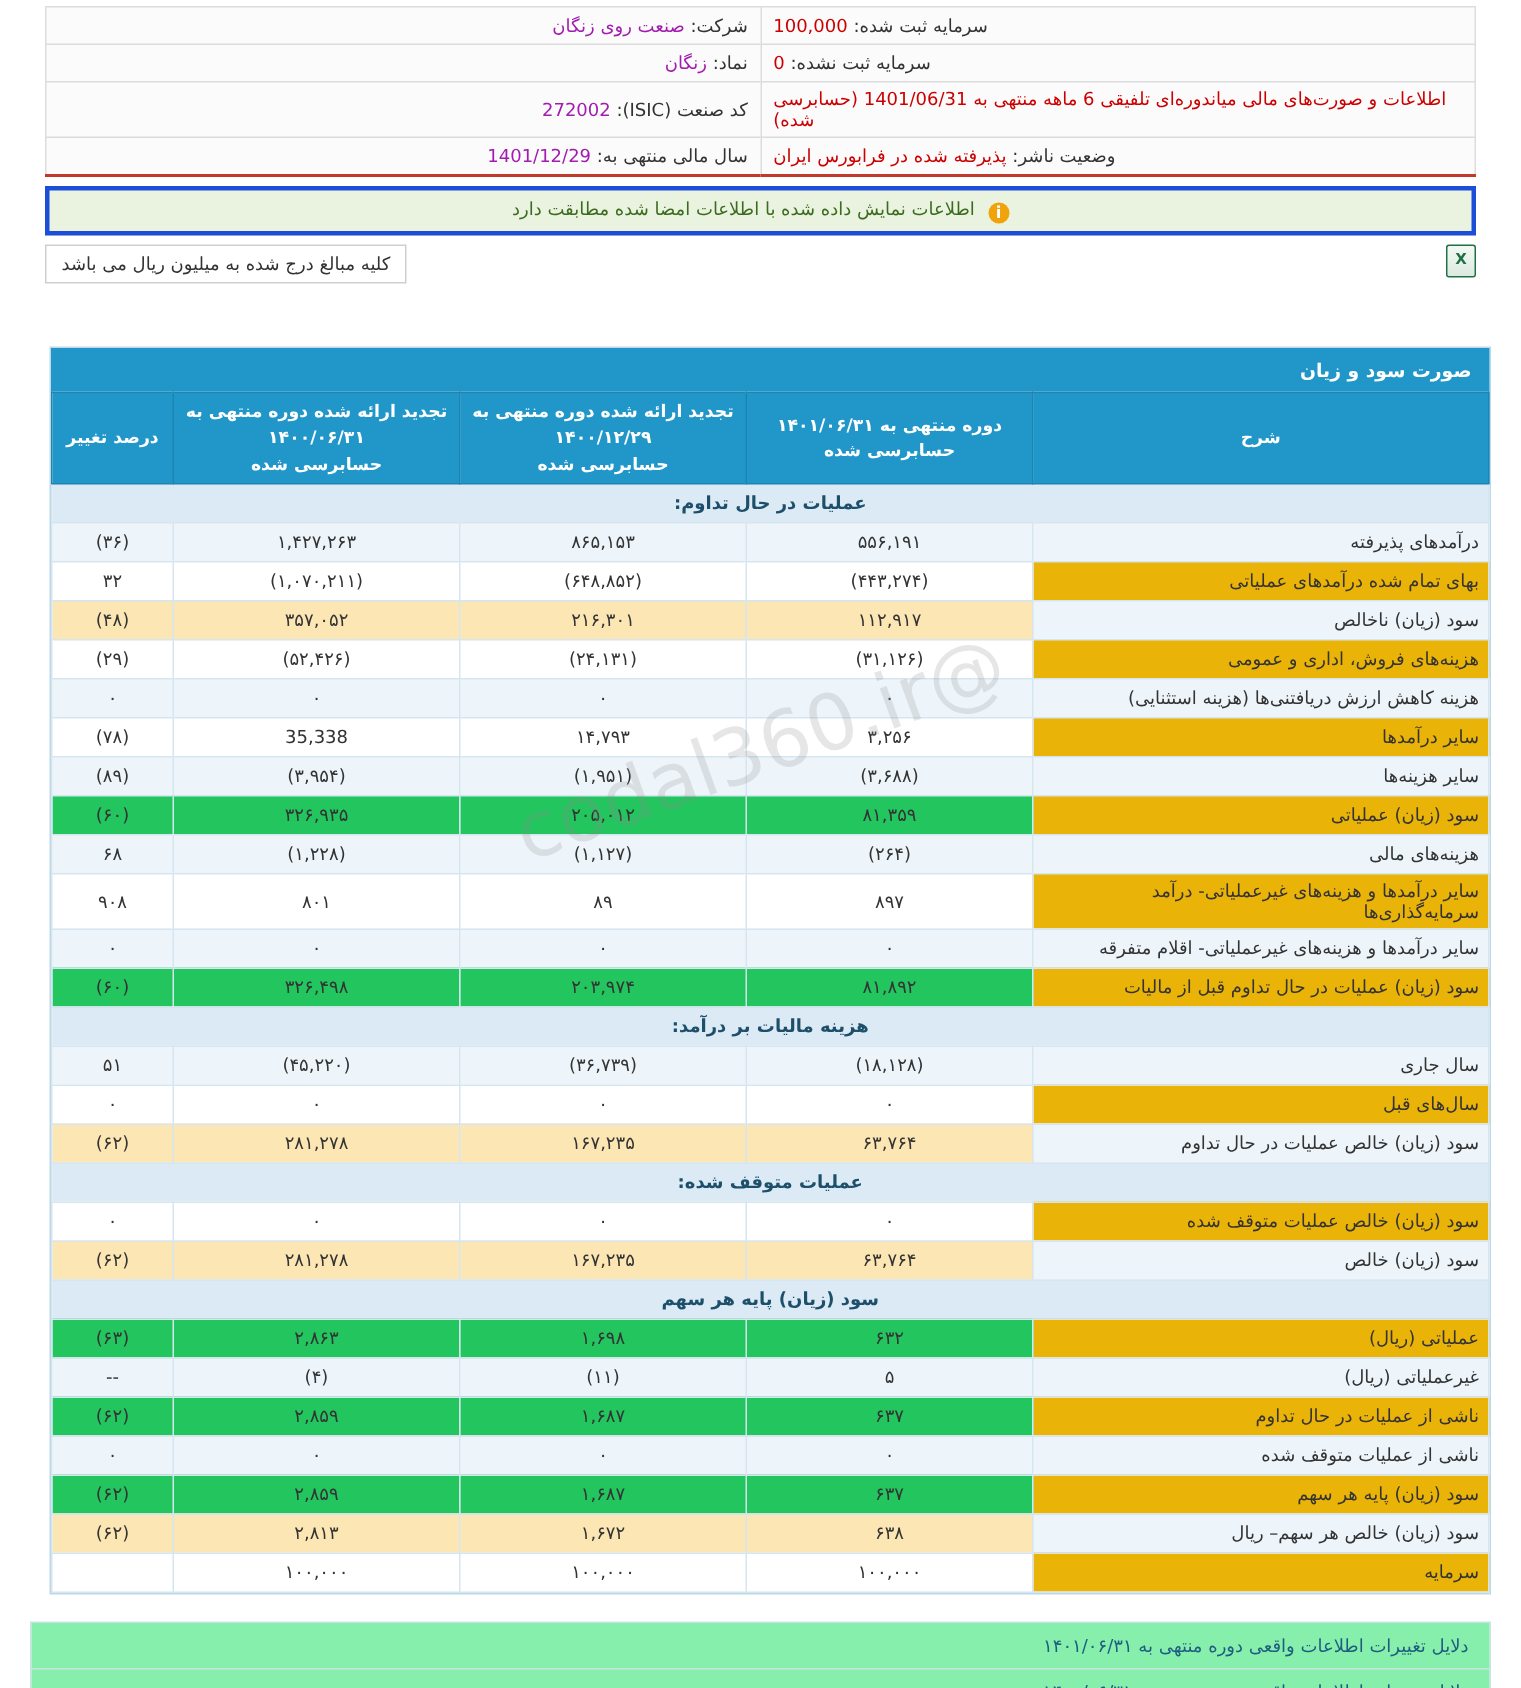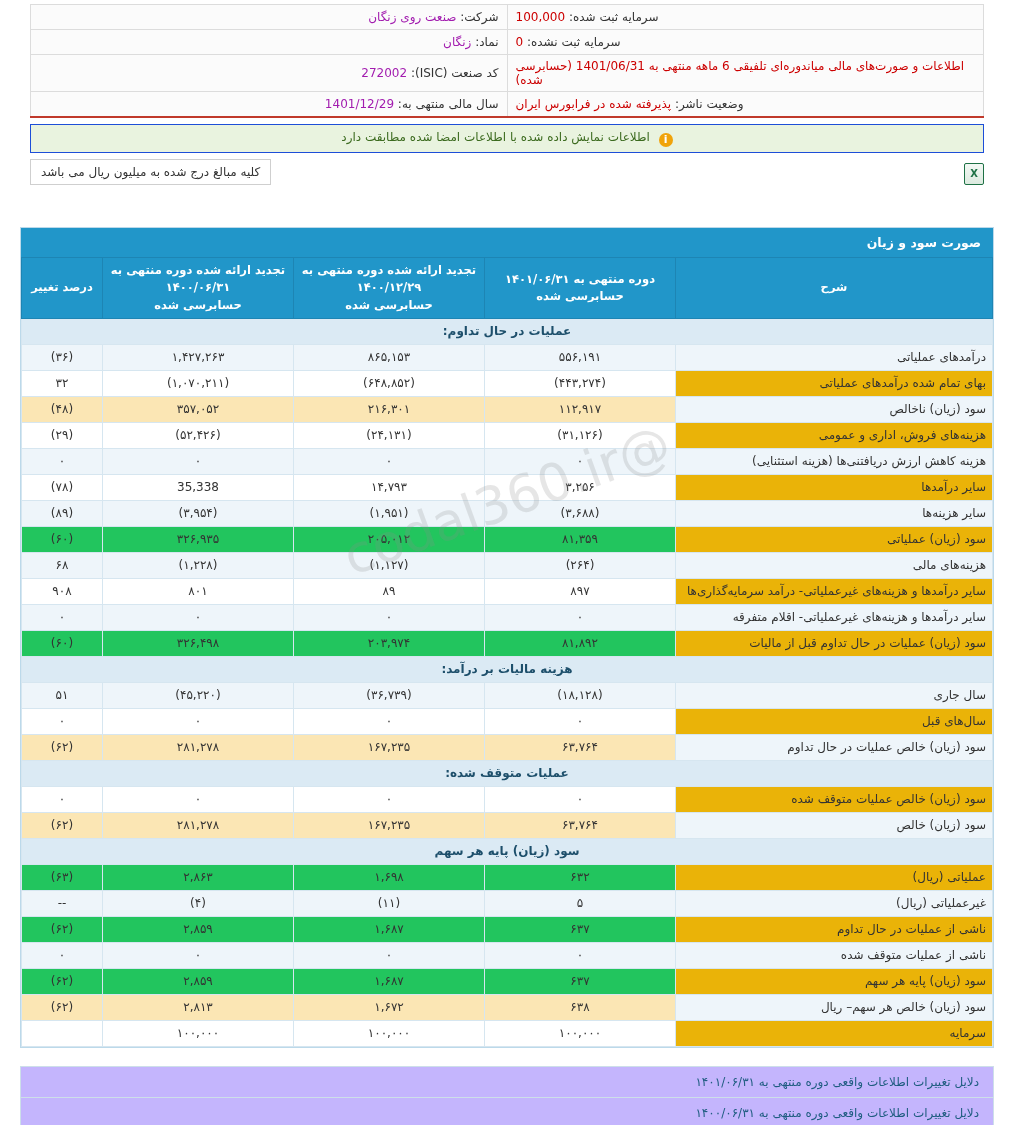--- a/index.html
+++ b/index.html
@@ -43,21 +43,21 @@
   .val-red { color: #cc0000; }
   .val-blue { color: #a21caf; }
   .hdr-sep {
     border-bottom: 2px solid #c0392b !important;
   }
   
   .notice {
     margin: 0 30px;
     margin-top: 6px;
     background: #e9f3df;
-    border: 1px solid #1d4ed8;
+    border: 3px solid #1d4ed8;
     color: #3c6b1f;
     font-size: 12px;
     text-align: center;
     padding: 5px 6px;
     position: relative;
   }
   .notice .ic {
     display: inline-block;
     width: 14px; height: 14px;
     border-radius: 50%;
@@ -69,21 +69,21 @@
     font-weight: bold;
     margin-left: 5px;
     vertical-align: -2px;
   }
   
   .units-row {
     margin: 6px 30px 0 30px;
     display: flex;
     flex-direction: row-reverse;
     justify-content: space-between;
-    align-items: flex-end;
+    align-items: flex-start;
   }
   .units-box {
     border: 1px solid #cfcfcf;
     background: #fff;
     padding: 5px 10px;
     font-size: 12px;
     color: #333;
   }
   .excel-ic {
     width: 18px; height: 20px;
@@ -92,21 +92,21 @@
     color: #1e7145;
     font-size: 10px;
     font-weight: bold;
     text-align: center;
     line-height: 20px;
     border-radius: 2px;
     cursor: pointer;
   }
   
   .stmt-wrap {
-    margin: 42px 20px 0 20px;
+    margin: 42px 20px 0 33px;
     border: 1px solid #bcd9ea;
   }
   table.stmt {
     width: 100%;
     border-collapse: collapse;
     font-size: 12px;
   }
   table.stmt caption {
     background: #2196c9;
     color: #fff;
@@ -156,21 +156,21 @@
   .col-pct { width: 72px; }
   .col-num { width: 182px; }
   .col-desc { width: auto; }
   
   .foot-wrap {
     margin: 18px 20px 0 20px;
     border: 1px solid #cddfe9;
   }
   .foot-row {
     border-bottom: 1px solid #cddfe9;
-    background: #c4b5fd;
+    background: #86efac;
     padding: 8px 14px;
     font-size: 12px;
     color: #1f5d80;
     text-align: right;
   }
   .foot-row:last-child { border-bottom: none; }
   
   .wm {
     position: absolute;
     top: 470px;
@@ -272,21 +272,21 @@
           <th class="col-pct">
             <div>درصد تغییر</div>
           </th>
         </tr>
       </thead>
       <tbody id="stmt-body">
           <tr class="section">
             <td class="desc" colspan="5">عملیات در حال تداوم:</td>
           </tr>
           <tr class="alt">
-            <td class="desc">درآمدهای عملیاتی</td>
+            <td class="desc">درآمدهای پذیرفته</td>
             <td class="num">۵۵۶,۱۹۱</td>
             <td class="num">۸۶۵,۱۵۳</td>
             <td class="num">۱,۴۲۷,۲۶۳</td>
             <td class="num">(۳۶)</td>
           </tr>
           <tr class="">
             <td class="desc">بهای تمام شده درآمدهای عملیاتی</td>
             <td class="num neg">(۴۴۳,۲۷۴)</td>
             <td class="num neg">(۶۴۸,۸۵۲)</td>
             <td class="num neg">(۱,۰۷۰,۲۱۱)</td>

